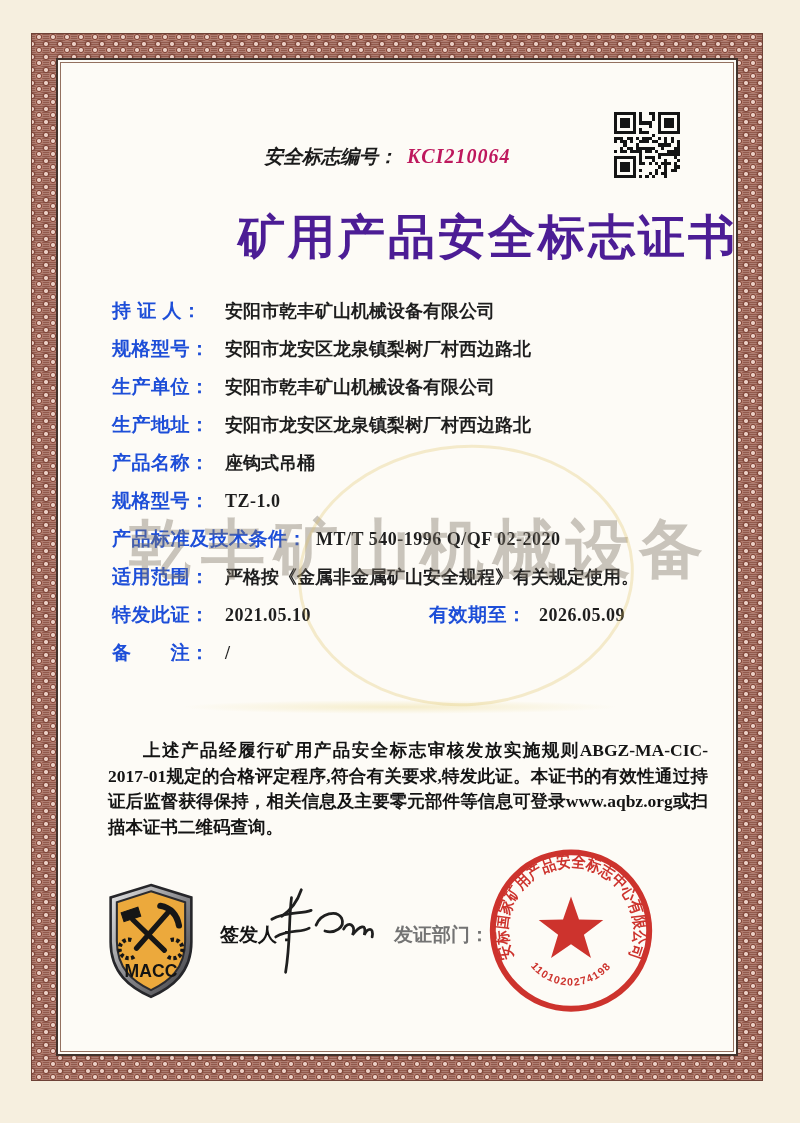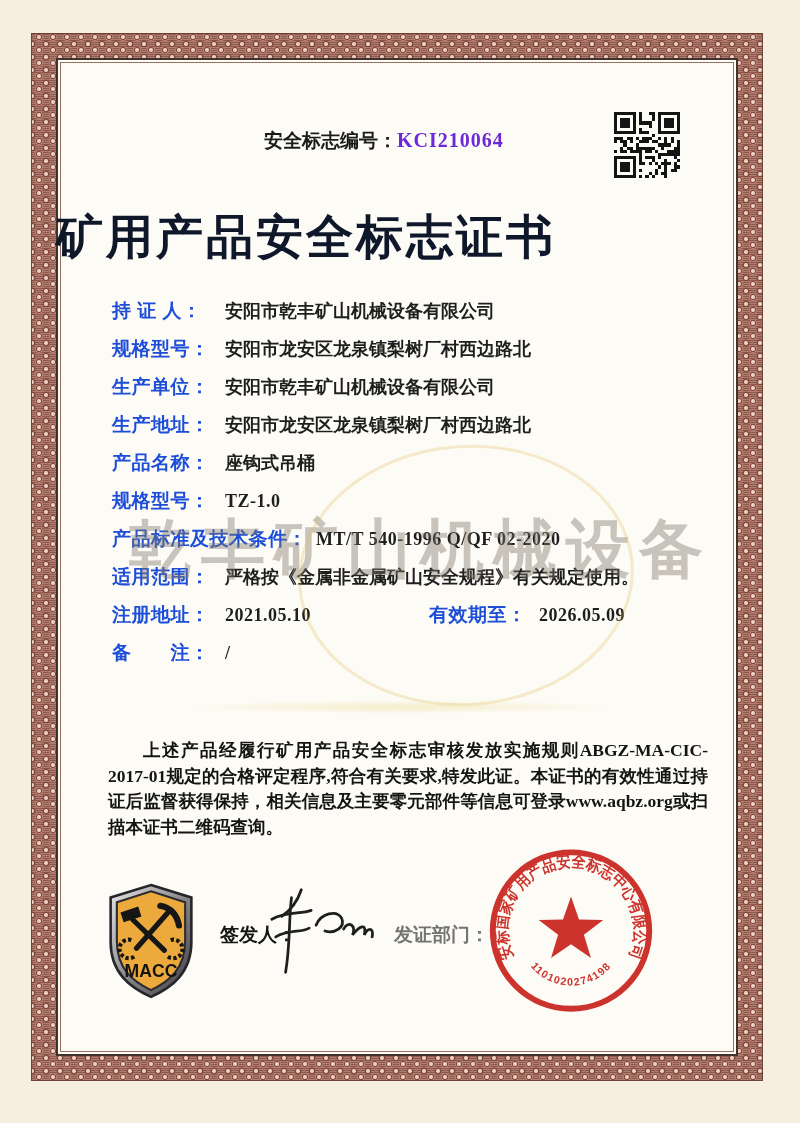--- a/index.html
+++ b/index.html
@@ -25,28 +25,28 @@
   .frame-inner{
     position:absolute;inset:24px;background:#fdfbf6;
     border:2px solid #41332c;
     box-shadow: inset 0 0 0 2px #fdfbf6, inset 0 0 0 3px #93705f;
   }
 
   .content{position:absolute;inset:0;z-index:2;}
 
   
   .ka-badge{position:absolute;left:102px;top:114px;}
-  .cert-no-line{position:absolute;left:264px;top:128px;display:flex;align-items:baseline;}
+  .cert-no-line{position:absolute;left:264px;top:144px;display:flex;align-items:baseline;font-style:italic;}
   .cert-no-label{font-size:19px;font-weight:700;color:#1b1b1b;}
-  .cert-no-value{font-size:20px;font-weight:600;color:#6d28d9;font-family:"Liberation Serif",serif;letter-spacing:1px;}
+  .cert-no-value{font-size:20px;font-weight:600;color:#be185d;font-family:"Liberation Serif",serif;margin-left:10px;letter-spacing:1px;}
   .qr{position:absolute;left:614px;top:112px;width:66px;height:66px;}
 
   .title{
-    position:absolute;left:56px;right:62px;top:206px;text-align:left;
-    font-family:"Liberation Serif",serif;font-weight:900;font-size:47px;color:#0f172a;
+    position:absolute;left:56px;right:62px;top:206px;text-align:right;
+    font-family:"Liberation Serif",serif;font-weight:900;font-size:47px;color:#4c1d95;
     letter-spacing:3px;white-space:nowrap;
   }
 
   
   .watermark-text{
     position:absolute;left:98px;top:506px;z-index:1;white-space:nowrap;
     font-size:64px;font-weight:800;letter-spacing:9px;color:rgba(128,120,106,.42);margin-left:30px;
   }
   .watermark-ellipse{
     position:absolute;left:298px;top:445px;width:330px;height:255px;z-index:1;
@@ -269,21 +269,21 @@
       <div class="frow wide">
           <span class="flabel">产品标准及技术条件：</span>
           <span class="fvalue v-num">MT/T 540-1996 Q/QF 02-2020</span>
         </div>
       <div class="frow">
           <span class="flabel">适用范围：</span>
           <span class="fvalue">严格按《金属非金属矿山安全规程》有关规定使用。</span>
         </div>
 
       <div class="frow dates">
-        <span class="flabel">注册地址：</span>
+        <span class="flabel">特发此证：</span>
         <span class="fvalue v-num first">2021.05.10</span>
         <span class="flabel second">有效期至：</span>
         <span class="fvalue v-num">2026.05.09</span>
       </div>
       <div class="frow">
         <span class="flabel">备　　注：</span>
         <span class="fvalue">/</span>
       </div>
     </div>
 

